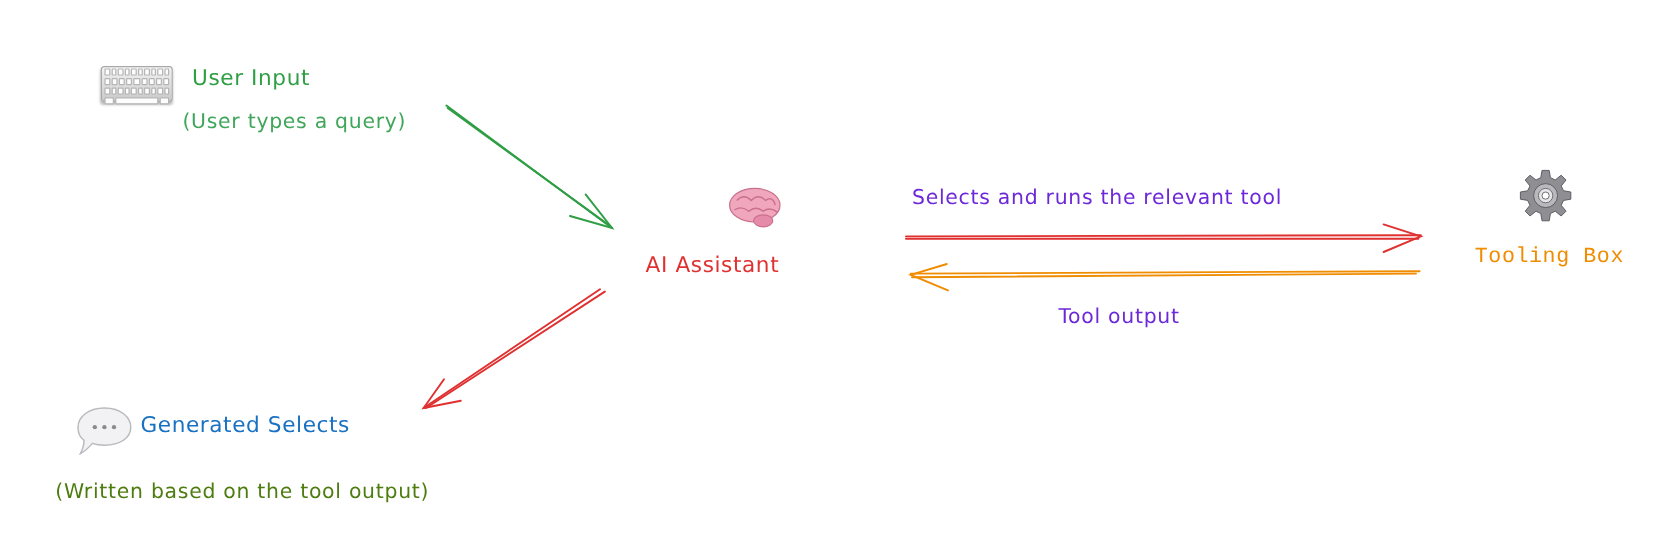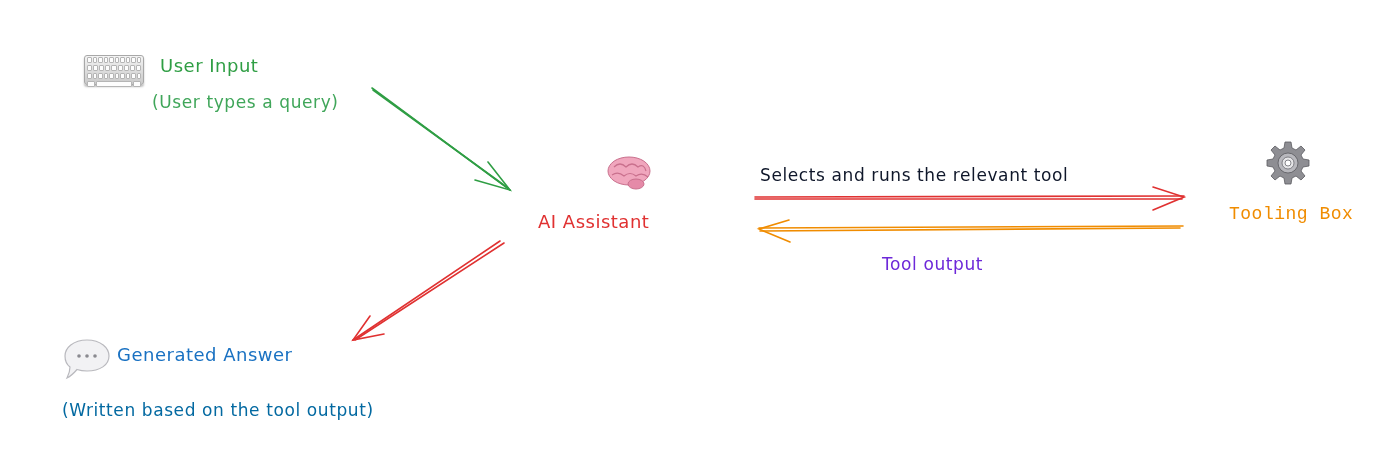--- a/index.html
+++ b/index.html
@@ -94,33 +94,33 @@
 <div class="abs sub" style="left:128px; top:92px; color:#40a65a;margin-left:24px;">(User types a query)</div>
 
 <svg class="brain" viewBox="0 0 46 36">
   <ellipse cx="23" cy="16" rx="21" ry="14" fill="#f0a6bd" stroke="#c9708d" stroke-width="1"></ellipse>
   <ellipse cx="30" cy="29" rx="8" ry="5" fill="#e58aa8" stroke="#c9708d" stroke-width="1"></ellipse>
   <path d="M8 12 Q14 6 20 12 Q26 6 32 12 Q38 8 40 16" fill="none" stroke="#c9708d" stroke-width="1.2"></path>
   <path d="M6 20 Q12 16 18 21 Q24 16 30 21 Q36 17 42 22" fill="none" stroke="#c9708d" stroke-width="1.2"></path>
 </svg>
 <div class="abs title" style="left:538px; top:211px; color:#e03131;">AI Assistant</div>
 
-<div class="abs sub" style="left:760px; top:165px; color:#0f172a;text-align:center;">Selects and runs the relevant tool</div>
+<div class="abs sub" style="left:760px; top:155px; color:#6d28d9;text-align:center;">Selects and runs the relevant tool</div>
 <div class="abs sub" style="left:882px; top:254px; color:#6d28d9;">Tool output</div>
 
 <svg class="gear" viewBox="0 0 46 46">
   <g fill="#8e8e93" stroke="#5a5a60" stroke-width="0.8">
     <path d="M20 2h6l1 6 4 2 5-4 4 4-4 5 2 4 6 1v6l-6 1-2 4 4 5-4 4-5-4-4 2-1 6h-6l-1-6-4-2-5 4-4-4 4-5-2-4-6-1v-6l6-1 2-4-4-5 4-4 5 4 4-2z"></path>
   </g>
   <circle cx="23" cy="23" r="10" fill="#b8b8bd" stroke="#5a5a60" stroke-width="0.8"></circle>
   <circle cx="23" cy="23" r="6" fill="#e6e6e8" stroke="#6a6a70" stroke-width="0.8"></circle>
   <circle cx="23" cy="23" r="3" fill="#ffffff" stroke="#6a6a70" stroke-width="0.8"></circle>
 </svg>
 <div class="abs title" style="left:1229px; top:204px; color:#f08c00;font-family:Liberation Mono, monospace;">Tooling Box</div>
 
 <svg class="bubble" viewBox="0 0 48 42">
   <path d="M24 2 C38 2 46 10 46 18 C46 27 37 33 24 33 C20 33 17 32.5 14 31.5 C11 35 8 38 4 40 C6 36 7 33 7 29 C3 26 2 22 2 18 C2 10 10 2 24 2 Z" fill="#f2f2f4" stroke="#b9b9be" stroke-width="1.2"></path>
   <circle cx="16" cy="18" r="1.8" fill="#8a8a90"></circle>
   <circle cx="24" cy="18" r="1.8" fill="#8a8a90"></circle>
   <circle cx="32" cy="18" r="1.8" fill="#8a8a90"></circle>
 </svg>
-<div class="abs title" style="left:117px; top:344px; color:#1971c2;">Generated Answer</div>
-<div class="abs sub" style="left:46px; top:400px; color:#0369a1;margin-left:16px;">(Written based on the tool output)</div>
+<div class="abs title" style="left:117px; top:344px; color:#1971c2;">Generated Selects</div>
+<div class="abs sub" style="left:46px; top:400px; color:#4d7c0f;">(Written based on the tool output)</div>
 
 </body></html>

